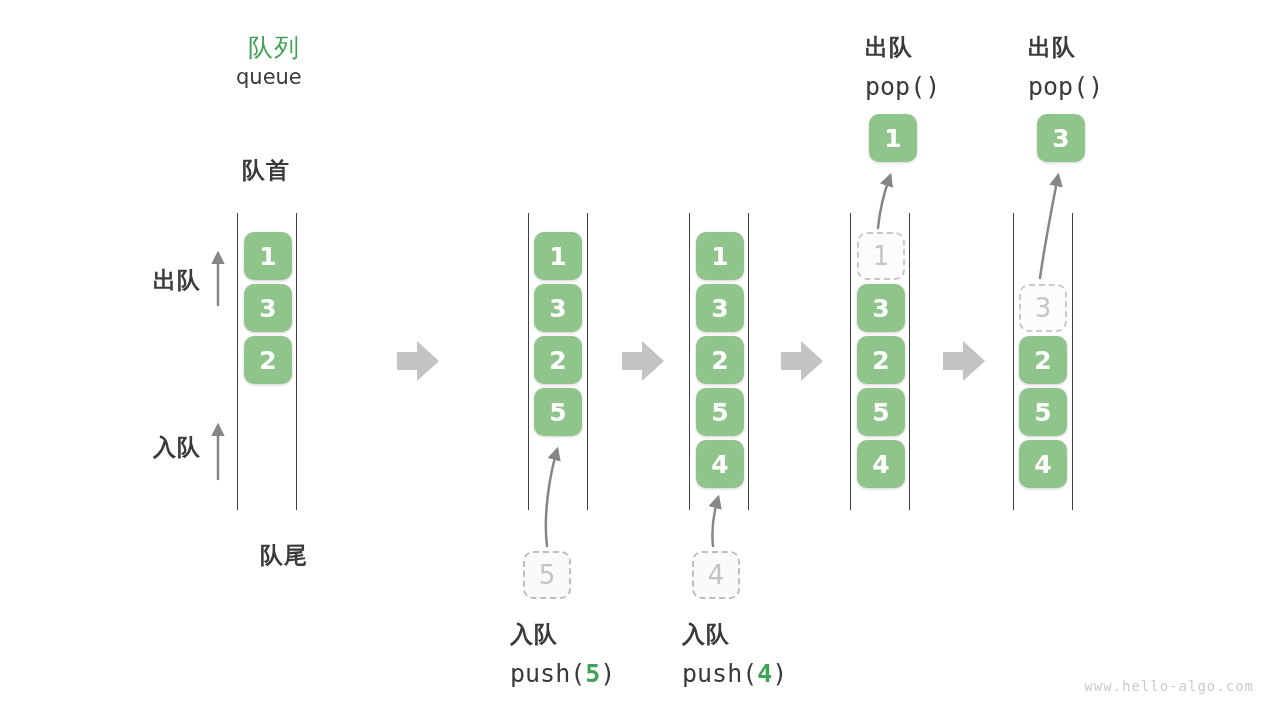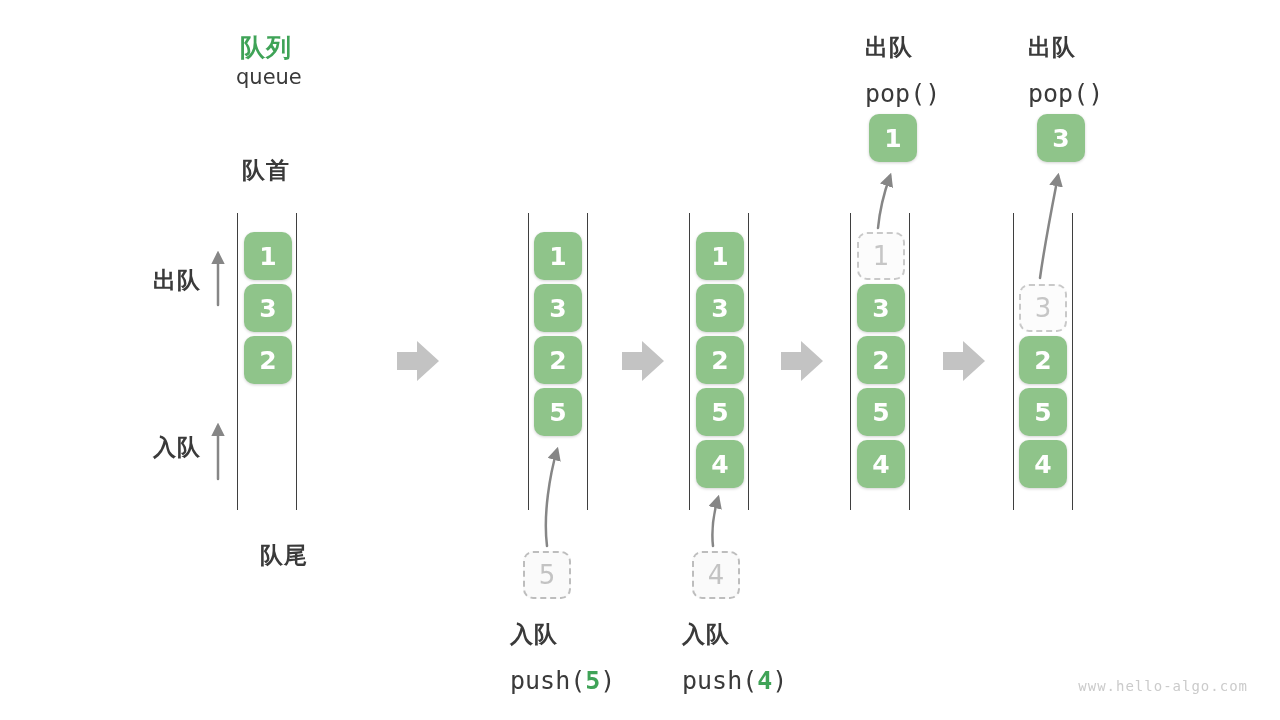--- a/index.html
+++ b/index.html
@@ -4,41 +4,41 @@
 <style>
   html,body{margin:0;padding:0;background:#fff;}
   .canvas{
     position:relative;width:1280px;height:720px;background:#fff;overflow:hidden;
     font-family:"DejaVu Sans","Liberation Sans",sans-serif;color:var(--text-dark,#3a3a3a);
   }
   .overlay{position:absolute;left:0;top:0;width:1280px;height:720px;pointer-events:none;}
   .thin{stroke:var(--arrow-gray,#868686);stroke-width:2.5;fill:none;stroke-linecap:round;}
   .blockarrow{fill:var(--block-arrow-gray,#c3c3c3);}
 
-  .title-zh{position:absolute;left:240px;top:31px;font-size:25px;font-weight:700;color:var(--accent-green,#3fa357);letter-spacing:1px;}
+  .title-zh{position:absolute;left:248px;top:31px;font-size:25px;font-weight:400;color:var(--accent-green,#3fa357);letter-spacing:1px;}
   .title-en{position:absolute;left:236px;top:65px;font-size:21px;color:var(--text-dark,#3a3a3a);}
 
   .zh-label{position:absolute;font-size:23px;font-weight:700;color:var(--text-dark,#3a3a3a);letter-spacing:1px;}
 
   .channel{position:absolute;top:213px;height:297px;width:58px;
     border-left:1.5px solid var(--line-dark,#3f3f3f);border-right:1.5px solid var(--line-dark,#3f3f3f);}
 
   .box{position:absolute;width:48px;height:48px;box-sizing:border-box;border-radius:10px;
     display:flex;align-items:center;justify-content:center;
     background:var(--box-green,#8fc48a);color:#fff;font-size:25px;font-weight:700;
     box-shadow:0 1px 3px rgba(0,0,0,0.18);}
   .box.ghost{background:#fcfcfc;border:2px dashed #c9c9c9;color:#c6c6c6;font-weight:400;font-size:26px;box-shadow:none;}
   .box.staged{background:#fafafa;border:2px dashed #bdbdbd;color:#c3c3c3;font-weight:400;font-size:26px;box-shadow:none;}
 
   .op-label{position:absolute;text-align:left;}
   .op-zh{font-size:23px;font-weight:700;letter-spacing:1px;color:var(--text-dark,#3a3a3a);}
-  .op-code{font-family:"DejaVu Sans Mono","Liberation Mono",monospace;font-size:25px;margin-top:16px;color:var(--text-dark,#3a3a3a);}
+  .op-code{font-family:"DejaVu Sans Mono","Liberation Mono",monospace;font-size:25px;margin-top:9px;color:var(--text-dark,#3a3a3a);}
   .op-code .green{color:var(--accent-green,#3fa357);font-weight:700;}
 
-  .watermark{position:absolute;right:32px;top:678px;font-family:"DejaVu Sans Mono","Liberation Mono",monospace;
+  .watermark{position:absolute;right:26px;top:678px;font-family:"DejaVu Sans Mono","Liberation Mono",monospace;
     font-size:14px;color:var(--watermark-gray,#cbcbcb);letter-spacing:1px;margin-left:10px;}
 </style>
 </head>
 <body>
 
 <div class="canvas">
 
   <svg class="overlay" viewBox="0 0 1280 720">
     <defs>
       <marker id="ah" viewBox="0 0 10 10" refX="7.5" refY="5" markerWidth="5.5" markerHeight="5.5" orient="auto-start-reverse">

